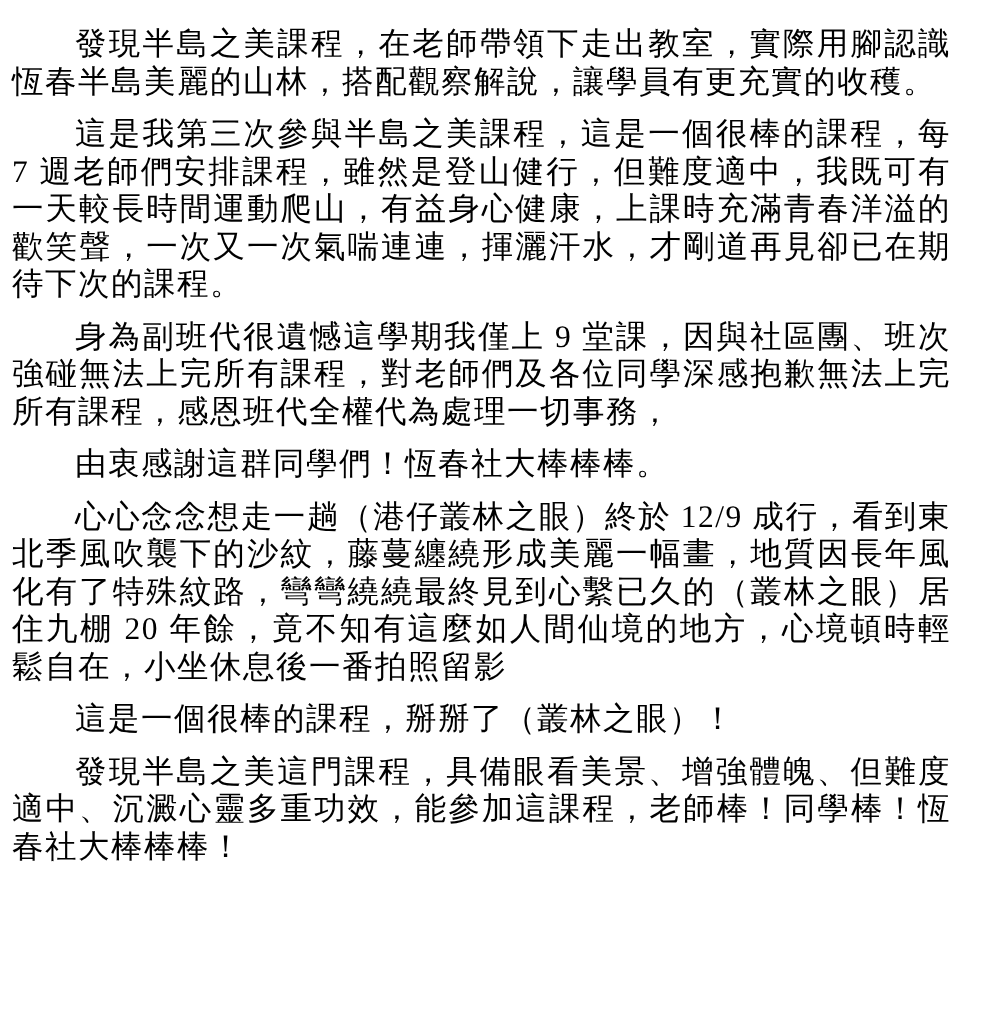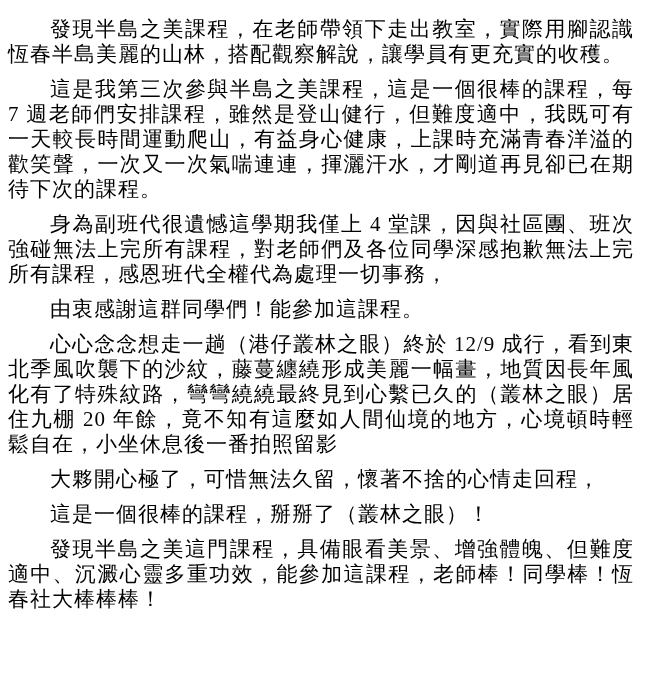--- a/index.html
+++ b/index.html
@@ -25,19 +25,18 @@
     margin: 0 16px 10px 0;
     text-indent: 2em;
   }
 </style>
 </head>
 <body>
 
 <div class="page">
   <p>發現半島之美課程，在老師帶領下走出教室，實際用腳認識恆春半島美麗的山林，搭配觀察解說，讓學員有更充實的收穫。</p>
   <p>這是我第三次參與半島之美課程，這是一個很棒的課程，每 7 週老師們安排課程，雖然是登山健行，但難度適中，我既可有一天較長時間運動爬山，有益身心健康，上課時充滿青春洋溢的歡笑聲，一次又一次氣喘連連，揮灑汗水，才剛道再見卻已在期待下次的課程。</p>
-  <p>身為副班代很遺憾這學期我僅上 4 堂課，因與社區團、班次強碰無法上完所有課程，對老師們及各位同學深感抱歉無法上完所有課程，感恩班代全權代為處理一切事務，</p>
-  <p>由衷感謝這群同學們！能參加這課程。</p>
+  <p>身為副班代很遺憾這學期我僅上 9 堂課，因與社區團、班次強碰無法上完所有課程，對老師們及各位同學深感抱歉無法上完所有課程，感恩班代全權代為處理一切事務，</p>
+  <p>由衷感謝這群同學們！恆春社大棒棒棒。</p>
   <p>心心念念想走一趟（港仔叢林之眼）終於 12/9 成行，看到東北季風吹襲下的沙紋，藤蔓纏繞形成美麗一幅畫，地質因長年風化有了特殊紋路，彎彎繞繞最終見到心繫已久的（叢林之眼）居住九棚 20 年餘，竟不知有這麼如人間仙境的地方，心境頓時輕鬆自在，小坐休息後一番拍照留影</p>
-  <p>大夥開心極了，可惜無法久留，懷著不捨的心情走回程，</p>
   <p>這是一個很棒的課程，掰掰了（叢林之眼）！</p>
   <p>發現半島之美這門課程，具備眼看美景、增強體魄、但難度適中、沉澱心靈多重功效，能參加這課程，老師棒！同學棒！恆春社大棒棒棒！</p>
 </div>
 
 </body></html>

